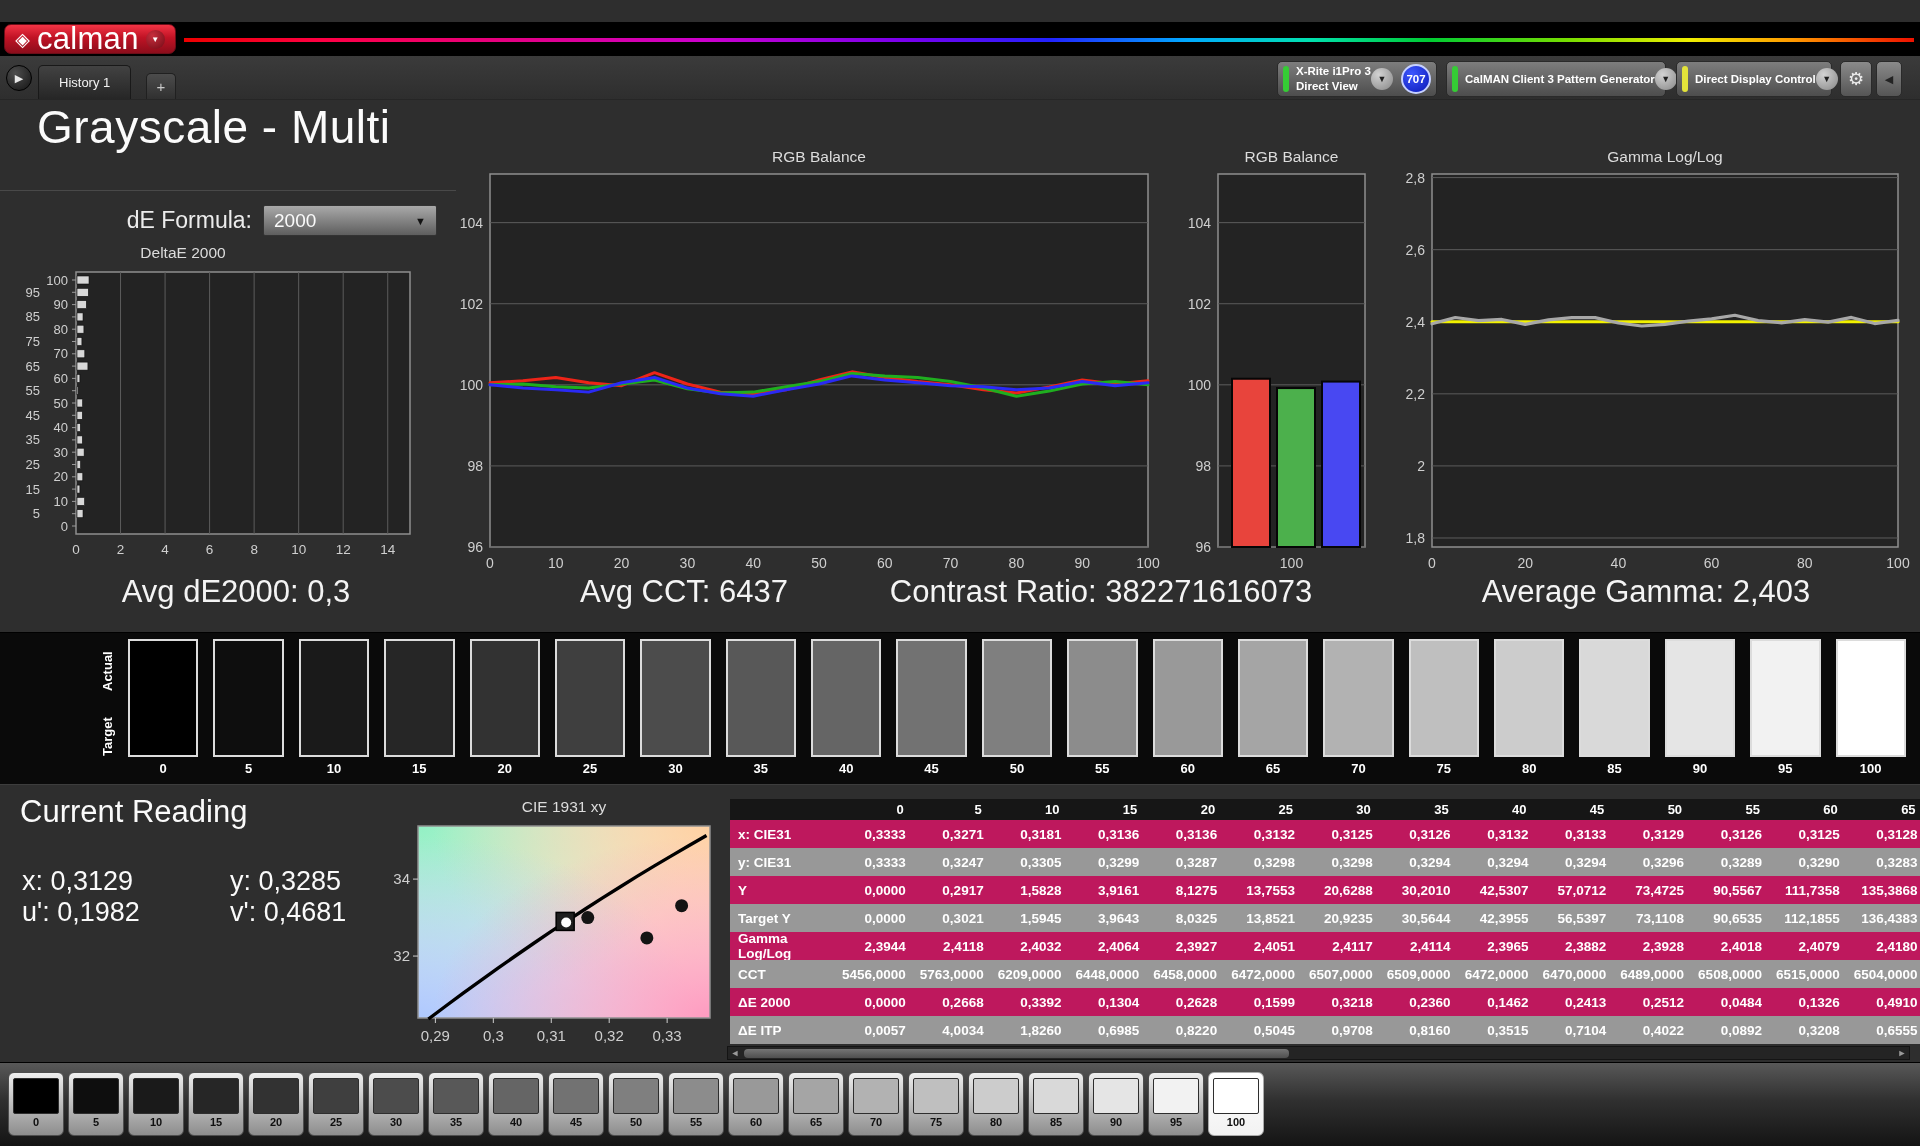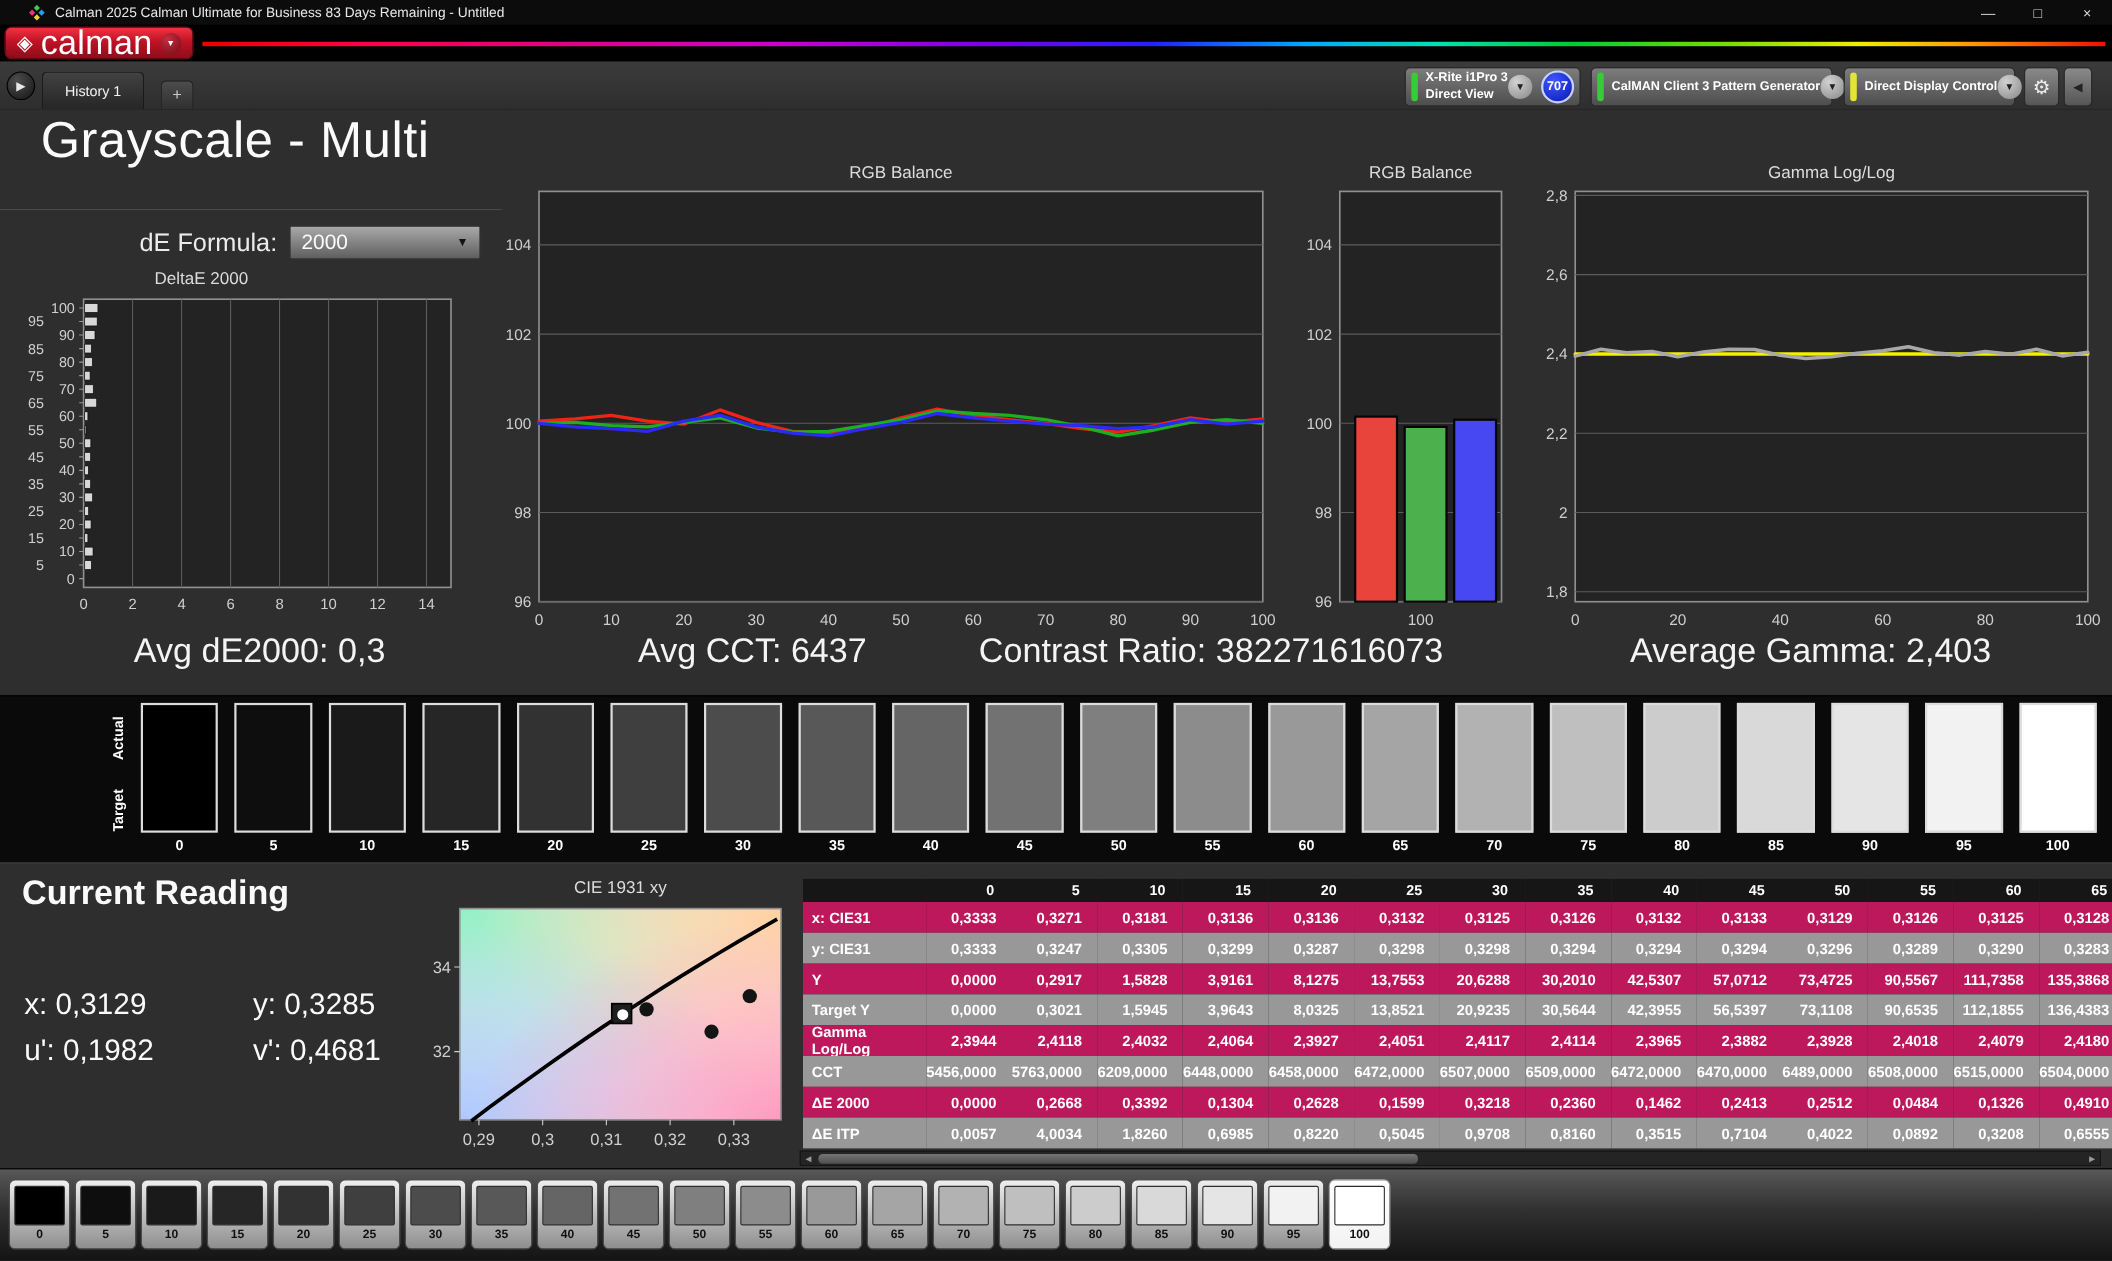--- a/index.html
+++ b/index.html
@@ -74,23 +74,23 @@
         font-weight:700;display:flex;align-items:center;justify-content:center;}
   .vlab-actual{left:98px;top:8px;height:60px;}
   .vlab-target{left:98px;top:72px;height:64px;}
   .swrow{position:absolute;left:128px;right:14px;top:6px;display:flex;gap:15px;}
   .sw{flex:1;}
   .sw .box{height:118px;border:2px solid #dcdcdc;}
   .sw .lb{text-align:center;color:#fff;font-size:13px;font-weight:700;margin-top:4px;}
 
   
   .lower-sep{position:absolute;left:0;top:784px;width:1920px;height:1px;background:#3d3d3d;}
-  .cr-title{position:absolute;left:20px;top:794px;color:#fafafa;font-size:31px;font-weight:bold;}
-  .cr-grid{position:absolute;left:22px;top:866px;display:grid;grid-template-columns:208px auto;row-gap:11px;
-           color:#fafafa;font-size:27px;margin-top:32px;}
+  .cr-title{position:absolute;left:20px;top:794px;color:#fafafa;font-size:31px;}
+  .cr-grid{position:absolute;left:22px;top:866px;display:grid;grid-template-columns:208px auto;
+           color:#fafafa;font-size:27px;}
   .cr-span{grid-column:1 / span 2;}
 
   .tbl{position:absolute;left:730px;top:799px;width:1180px;display:grid;}
   .th{background:#161616;color:#fff;font-weight:700;font-size:13px;height:21px;display:flex;align-items:center;
       justify-content:flex-end;padding-right:16px;}
   .td{height:28px;font-size:13.5px;font-weight:600;color:#fff;display:flex;align-items:center;
       justify-content:flex-end;padding-right:14px;}
   .td.dark{background:#be185d;}
   .td.light{background:#989898;}
   .tlabel{justify-content:flex-start;padding-left:8px;font-weight:700;font-size:13.5px;}
@@ -109,34 +109,20 @@
          display:flex;flex-direction:column;align-items:center;padding-top:5px;}
   .patch .ps{width:46px;height:36px;border:1px solid #2e2e2e;border-radius:2px;}
   .patch .pl{font-size:11px;font-weight:700;color:#101010;margin-top:3px;line-height:1;}
   .patch.sel{background:linear-gradient(#ffffff,#f2f2f2);border-color:#aaa;}
 </style>
 </head>
 <body>
 
 <div id="app">
 
-  <div class="titlebar">
-    <svg class="tb-icon" viewBox="0 0 16 16">
-      <path d="M8 0.4 L11 3.4 L8 6.4 L5 3.4 Z" fill="#44c74f"></path>
-      <path d="M0.4 8 L3.4 5 L6.4 8 L3.4 11 Z" fill="#f0328c"></path>
-      <path d="M15.6 8 L12.6 5 L9.6 8 L12.6 11 Z" fill="#2da0e8"></path>
-      <path d="M8 15.6 L5 12.6 L8 9.6 L11 12.6 Z" fill="#f5d022"></path>
-    </svg>
-    <span class="tb-title">Calman 2025 Calman Ultimate for Business 83 Days Remaining  - Untitled</span>
-    <div class="tb-btns">
-      <span class="tb-btn">—</span>
-      <span class="tb-btn">□</span>
-      <span class="tb-btn">×</span>
-    </div>
-  </div>
 
   <div class="brandbar">
     <div class="logo-btn">
       <span class="logo-diamond">◈</span>
       <span class="logo-text">calman</span>
       <span class="logo-dd">▼</span>
     </div>
     <div class="rainbow"></div>
   </div>
 

